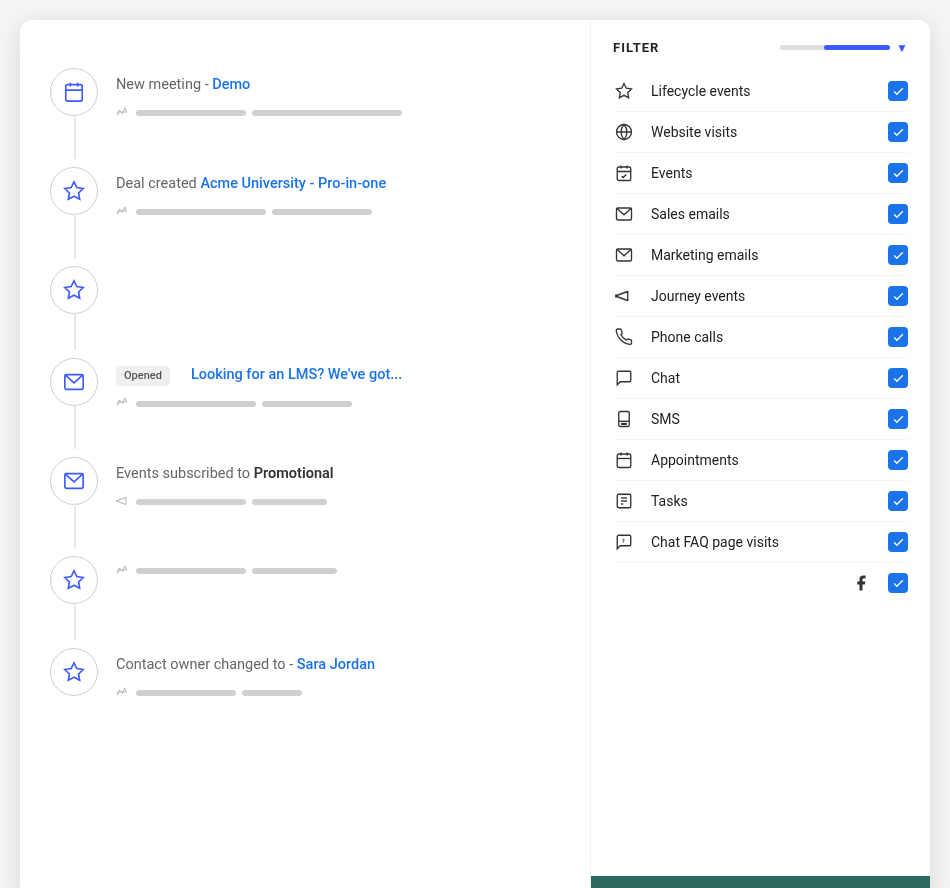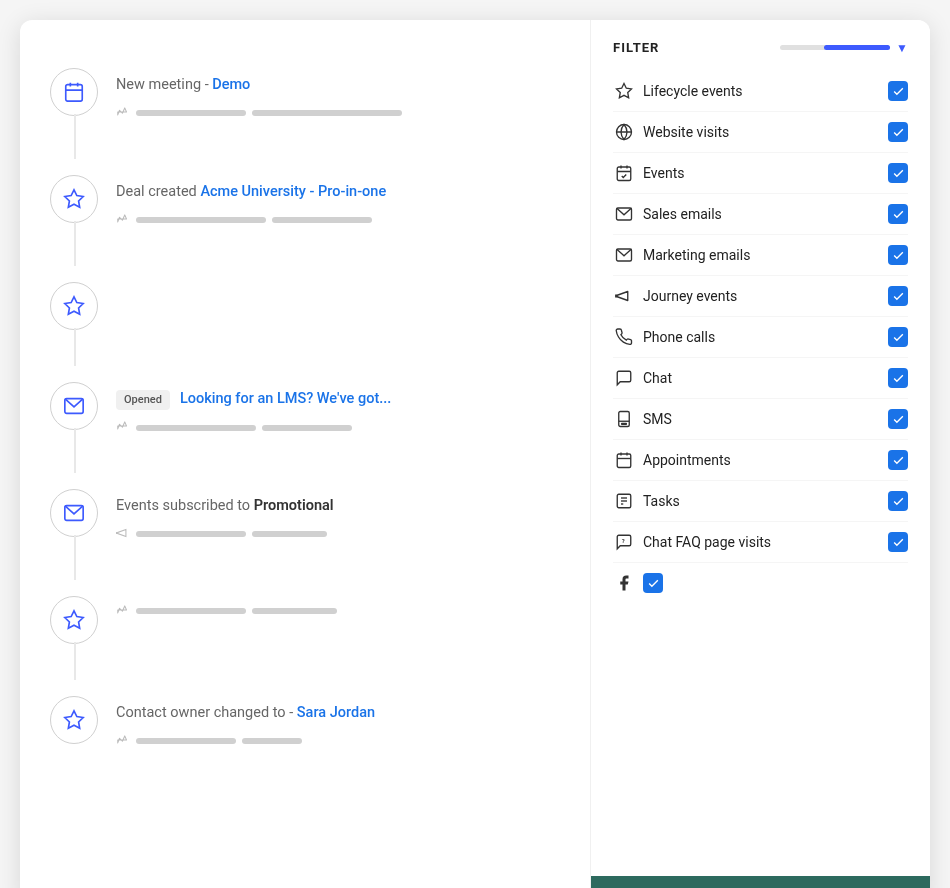--- a/index.html
+++ b/index.html
@@ -25,21 +25,21 @@
 
     
     .left-panel {
       flex: 1;
       padding: 30px 20px 30px 30px;
       position: relative;
     }
     .timeline {
       display: flex;
       flex-direction: column;
-      gap: 16px;
+      gap: 8px;
       position: relative;
     }
     .timeline-item {
       display: flex;
       align-items: flex-start;
       gap: 18px;
       padding: 18px 0;
       position: relative;
     }
     .timeline-item:not(:last-child)::after {
@@ -87,21 +87,21 @@
       color: #333;
       font-weight: 600;
     }
     .tag-opened {
       display: inline-block;
       background: #f0f0f0;
       color: #555;
       font-size: 11px;
       padding: 2px 8px;
       border-radius: 4px;
-      margin-right: 10px;
+      margin-right: 21px;
       font-weight: 500;
     }
     .meta-row {
       display: flex;
       align-items: center;
       gap: 6px;
     }
     .meta-icon svg {
       width: 14px;
       height: 14px;
@@ -171,23 +171,24 @@
     .filter-list {
       display: flex;
       flex-direction: column;
       gap: 0;
       flex: 1;
       overflow-y: auto;
     }
     .filter-row {
       display: flex;
       align-items: center;
-      gap: 8px;
+      gap: 16px;
       padding: 9px 0;
       border-bottom: 1px solid #f5f5f5;
+      justify-content: flex-end;
     }
     .filter-row:last-child {
       border-bottom: none;
     }
     .filter-row-icon {
       width: 22px;
       height: 22px;
       display: flex;
       align-items: center;
       justify-content: center;

